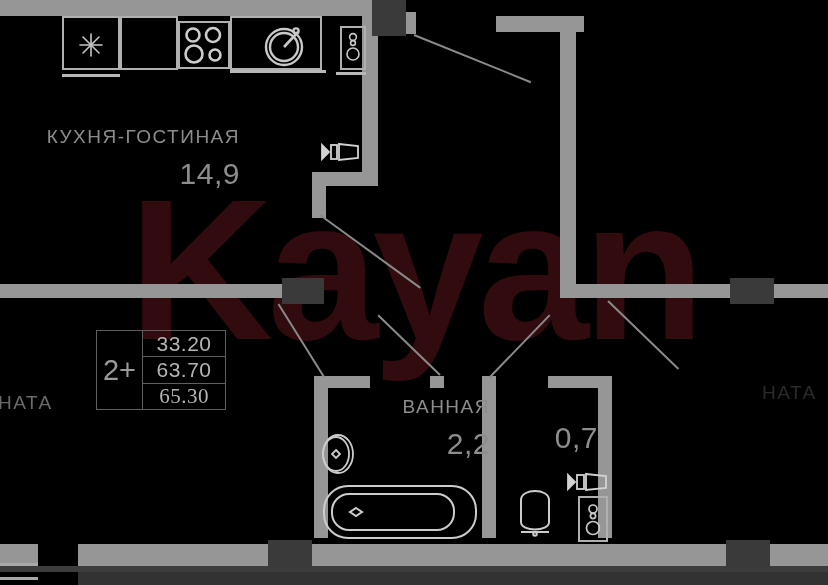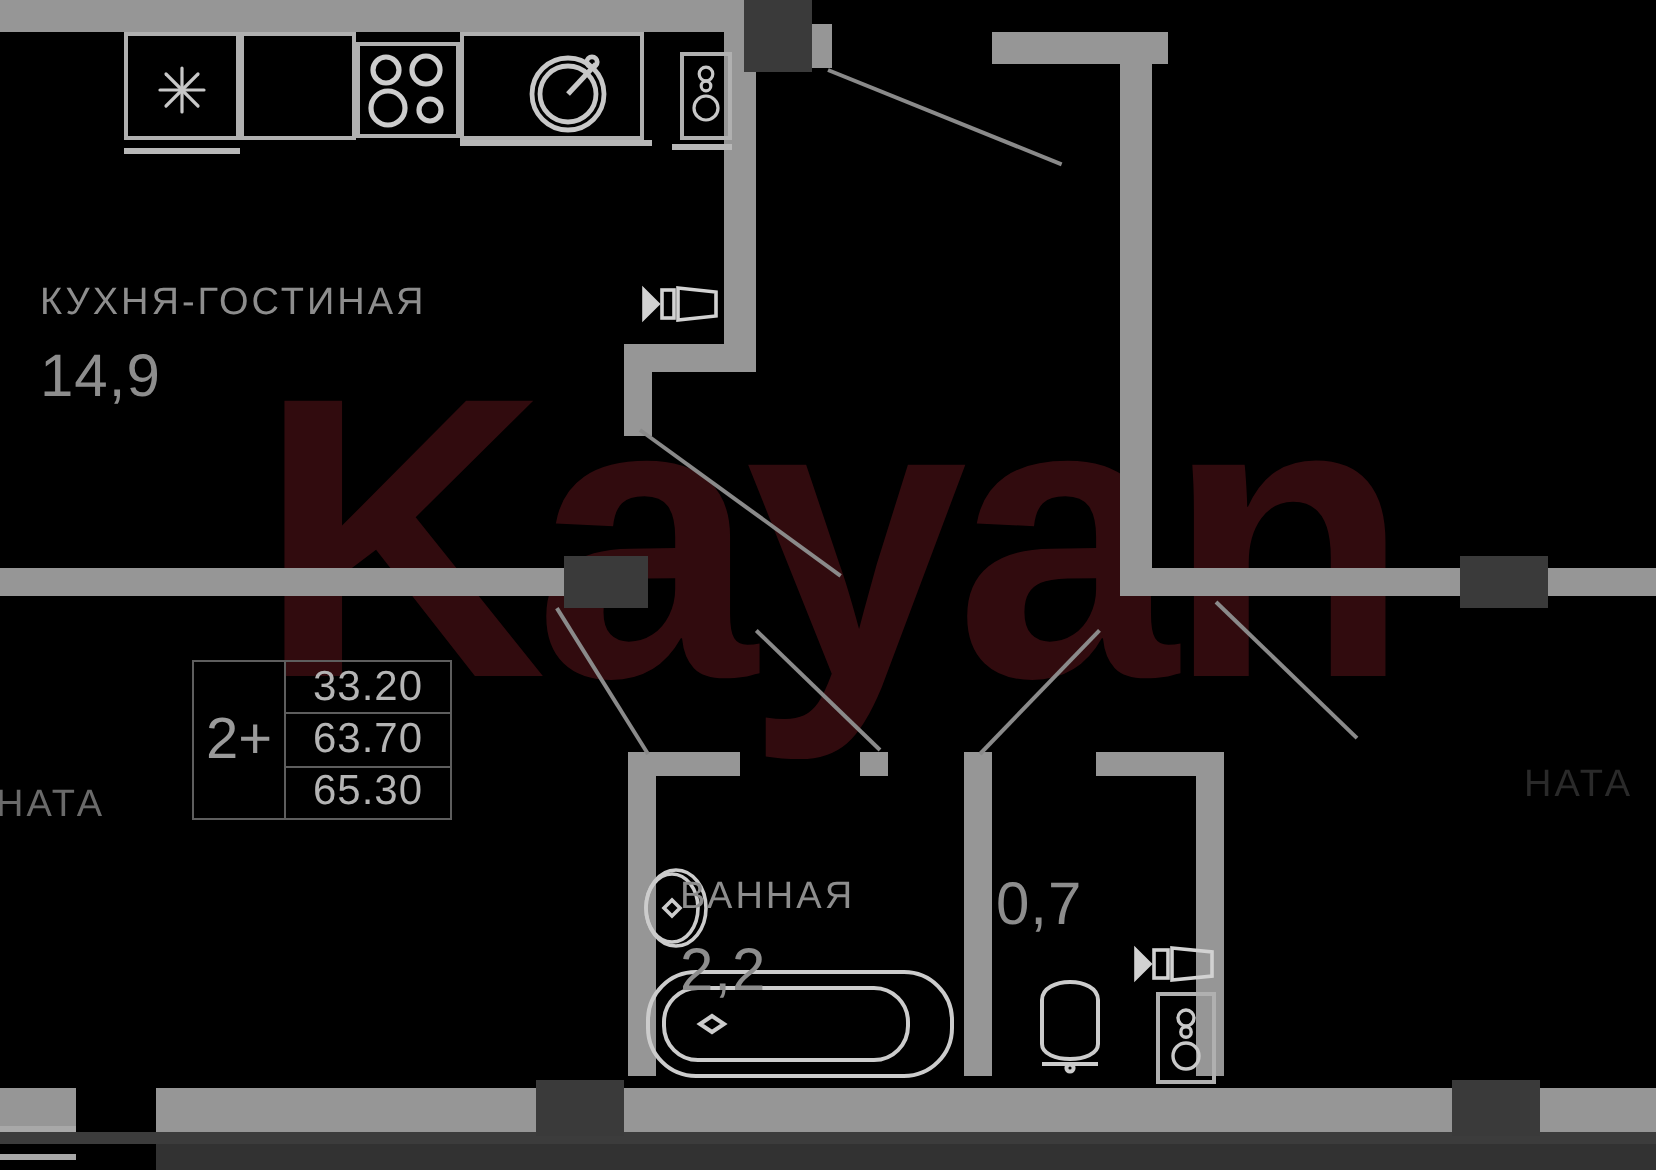--- a/index.html
+++ b/index.html
@@ -64,25 +64,24 @@
     height: 2px;
     transform-origin: 0 50%;
     z-index: 5;
   }
 
   
   .room-label {
     position: absolute;
     color: #8d8d8d;
     font-family: "Liberation Sans", sans-serif;
-    text-align: left;
+    text-align: right;
     z-index: 6;
     white-space: nowrap;
     user-select: none;
-    margin-top: 15px;
   }
   .room-name {
     font-size: 19px;
     letter-spacing: 1.5px;
     display: block;
   }
   .room-area {
     font-size: 30px;
     display: block;
     margin-top: 9px;
@@ -134,21 +133,21 @@
     flex: 1;
     display: flex;
     align-items: center;
     justify-content: center;
     color: #b4b4b4;
     font-size: 21px;
     letter-spacing: 0.5px;
     border-bottom: 1px solid #5e5e5e;
     box-sizing: border-box;
   }
-  .area-table .val:last-child { border-bottom: none; }
+  .area-table .val:last-child { border-bottom: none; font-family: Liberation Serif, serif; }
 
   
   .fixture {
     position: absolute;
     z-index: 6;
   }
   .fx-box {
     position: absolute;
     border: 2px solid #b0b0b0;
     box-sizing: border-box;
@@ -326,21 +325,21 @@
   </div>
 
   <div class="room-label" style="left:20px; top:126px; width:220px;">
     <span class="room-name">КУХНЯ-ГОСТИНАЯ</span>
     <span class="room-area">14,9</span>
   </div>
 
   <div class="room-label" style="left:388px; top:134px; width:180px;">
   </div>
 
-  <div class="room-label" style="left:340px; top:423px; width:150px;">
+  <div class="room-label" style="left:340px; top:396px; width:150px;">
     <span class="room-name">ВАННАЯ</span>
     <span class="room-area">2,2</span>
   </div>
 
   <div class="room-label" style="left:498px; top:412px; width:100px;">
     <span class="room-area">0,7</span>
   </div>
 
   <div class="edge-label" style="left:-2px; top:392px;">НАТА</div>
   <div class="edge-label dim" style="left:762px; top:382px;">НАТА</div>

